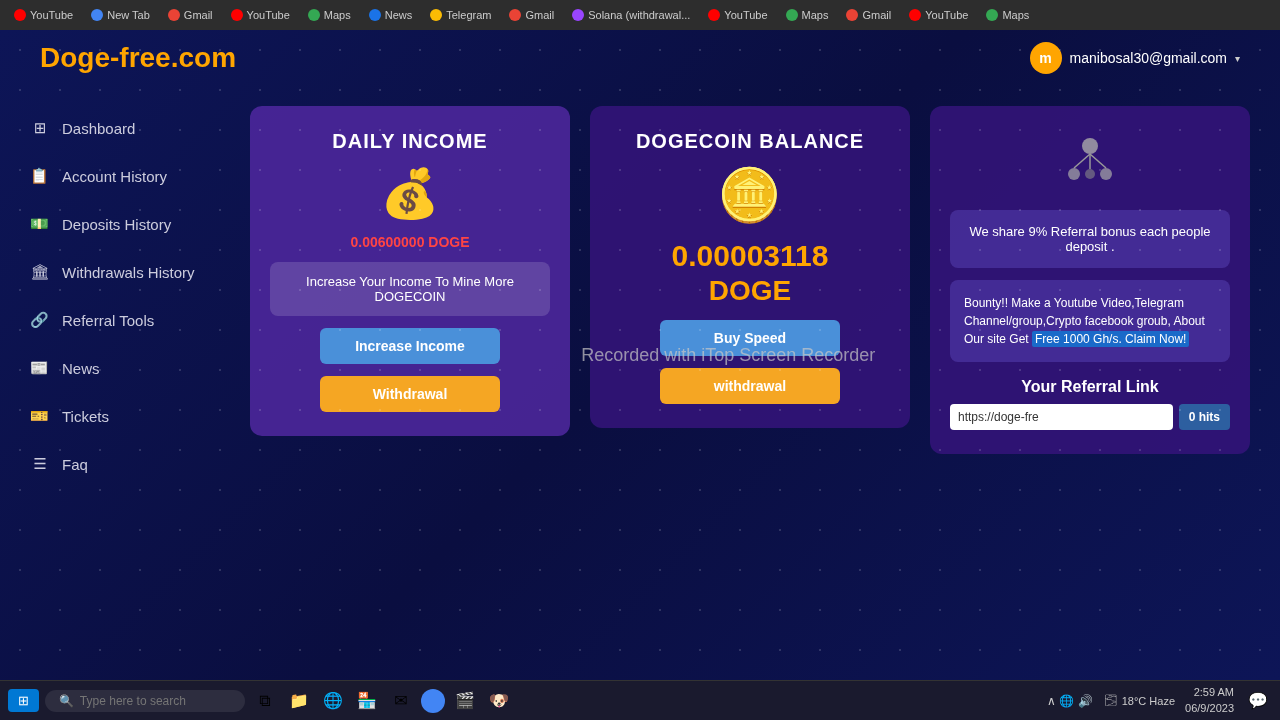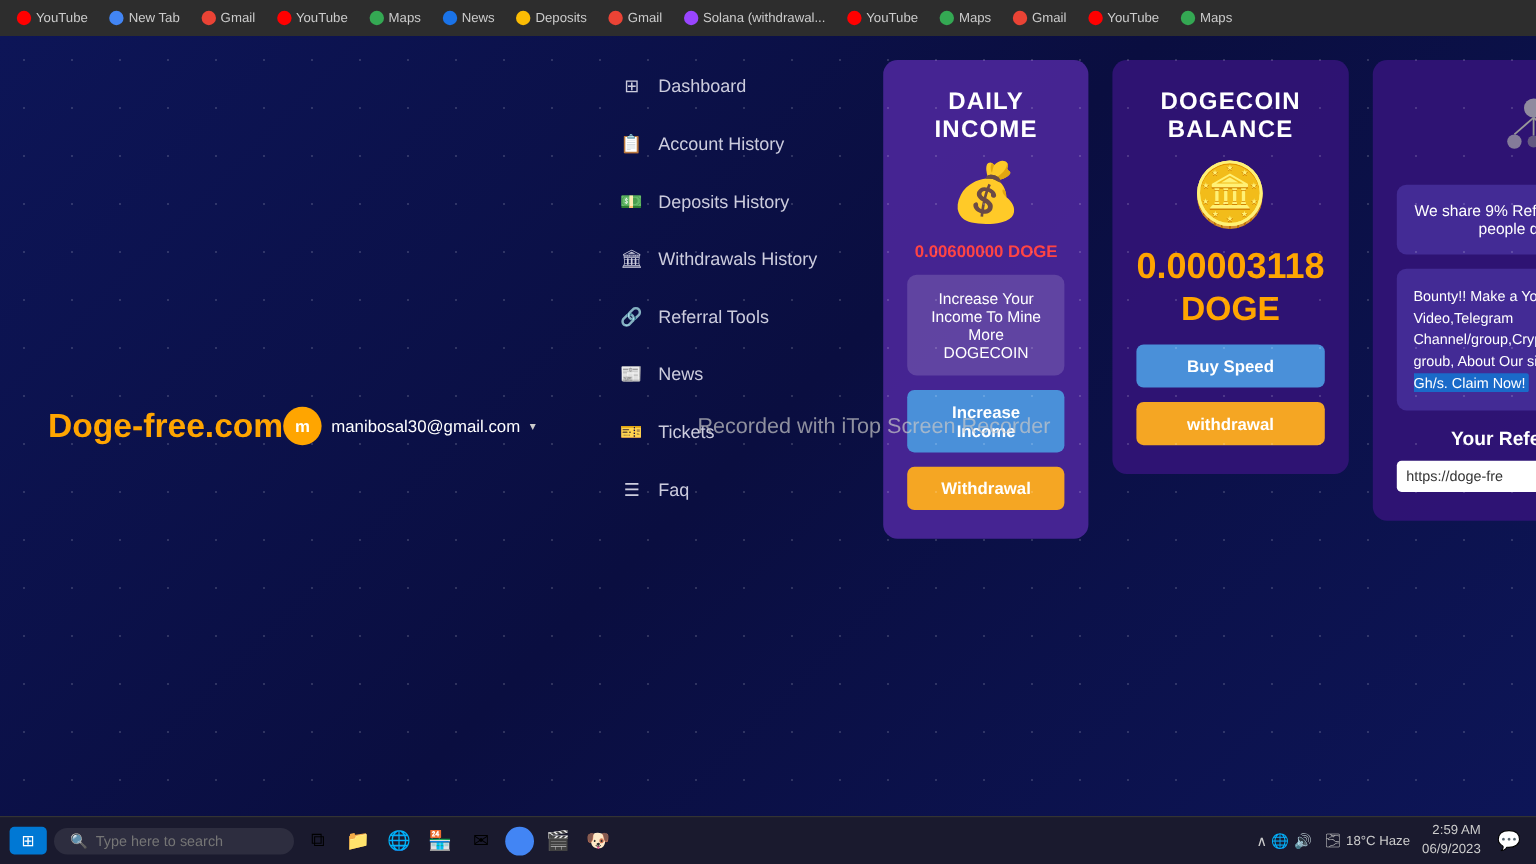--- a/index.html
+++ b/index.html
@@ -44,21 +44,21 @@
     .favicon-gmail { background: #ea4335; }
     .favicon-maps { background: #34a853; }
     .favicon-news { background: #1a73e8; }
     .favicon-translate { background: #fbbc04; }
     .favicon-solana { background: #9945ff; }
 
     
     .page-content {
       flex: 1;
       display: flex;
-      flex-direction: row;
+      flex-direction: column;
       background: linear-gradient(135deg, #0d1557 0%, #0a0e40 50%, #0d1557 100%);
       position: relative;
       overflow: hidden;
     }
 
     
     .page-content::before {
       content: '';
       position: absolute;
       inset: 0;
@@ -399,21 +399,21 @@
   <div class="browser-tab">
     <span class="favicon favicon-maps"></span>
     <span>Maps</span>
   </div>
   <div class="browser-tab">
     <span class="favicon favicon-news"></span>
     <span>News</span>
   </div>
   <div class="browser-tab">
     <span class="favicon favicon-translate"></span>
-    <span>Deposits</span>
+    <span>Telegram</span>
   </div>
   <div class="browser-tab">
     <span class="favicon favicon-gmail"></span>
     <span>Gmail</span>
   </div>
   <div class="browser-tab">
     <span class="favicon favicon-solana"></span>
     <span>Solana (withdrawal...</span>
   </div>
   <div class="browser-tab">

